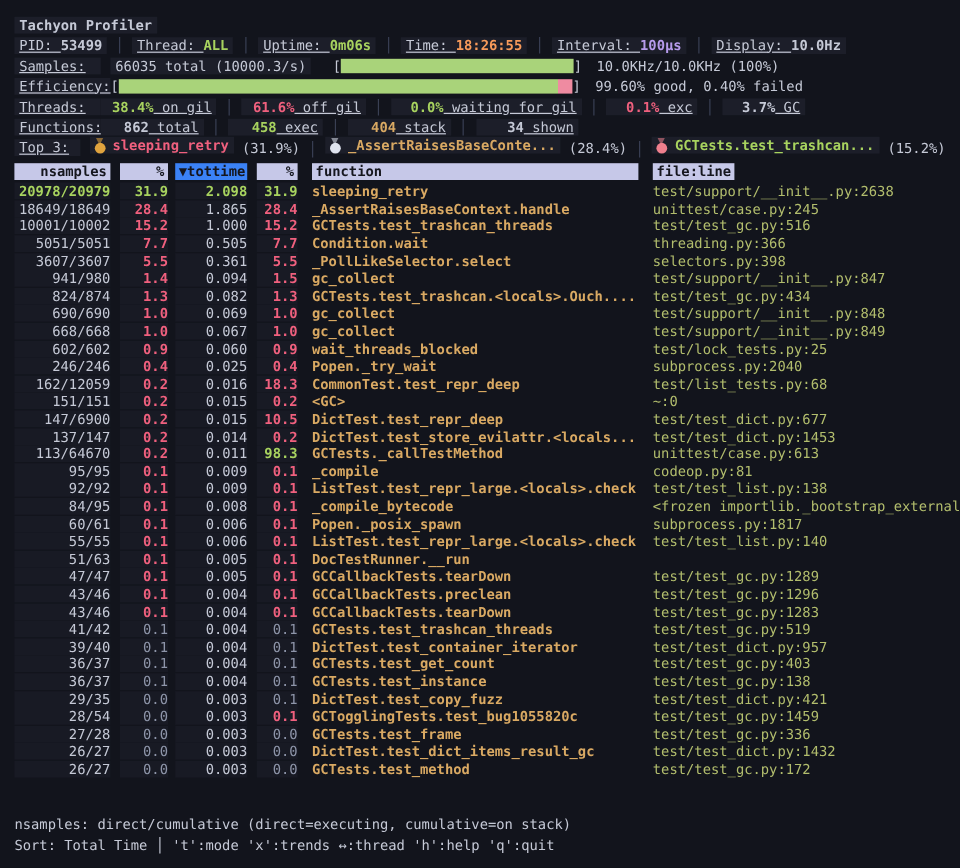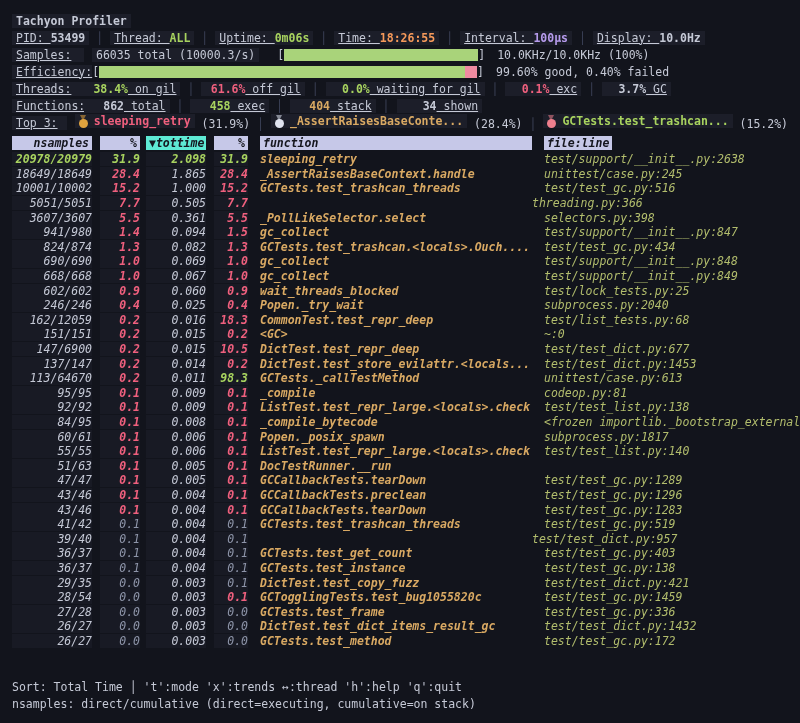--- a/index.html
+++ b/index.html
@@ -30,32 +30,32 @@
   .lblw{display:inline-flex;width:64px;}
   .medal{display:inline-block;width:9px;height:13px;position:relative;margin-right:6px;}
   .medal::before{content:"";position:absolute;top:0;left:1px;width:0;height:0;
     border-left:3.5px solid transparent;border-right:3.5px solid transparent;
     border-top:6px solid currentColor;opacity:.55;}
   .medal::after{content:"";position:absolute;bottom:0;left:0;width:9px;height:9px;border-radius:50%;background:currentColor;}
   .gold{color:#e0a33e;}
   .silver{color:#dfe3ee;}
   .bronze{color:#ef7f8d;}
   .pct{color:#c5c9d6;}
-  .table{margin-top:4px;font-style:italic;}
+  .table{margin-top:4px;}
   .trow{display:grid;grid-template-columns:80px 8px 40px 6px 60px 8px 34px 12px 272px 12px 1fr;
     height:14.6px;align-items:center;white-space:pre;}
   .thead{height:15px;margin-bottom:2px;}
   .c{overflow:visible;}
   .c1,.c2,.c3,.c4{text-align:right;}
   .c5{color:#d9a963;font-weight:700;overflow:hidden;}
   .c6{color:#b2bd6d;}
   .tbody .c1,.tbody .c2,.tbody .c3,.tbody .c4{background:#181a24;}
   .trow .pink,.trow .green{font-weight:700;}
   .th{background:#c6c8e8;color:#15161e;font-weight:700;padding:0 3px;}
-  .th.sorted{background:#5eead4;}
+  .th.sorted{background:#3b82f6;}
   .thfile{display:inline-block;}
   .footer{margin-top:30px;}
   .fline{height:17px;white-space:pre;color:#c5c9d6;display:flex;align-items:center;}
   .ml8{margin-left:8px;} .ml12{margin-left:12px;} .ml18{margin-left:18px;}
 </style>
 </head>
 <body>
 
 <div class="screen">
 
@@ -103,21 +103,21 @@
       <span class="c c2 th">%</span><span class="g"></span>
       <span class="c c3 th sorted">▼tottime</span><span class="g"></span>
       <span class="c c4 th">%</span><span class="g"></span>
       <span class="c c5 th" style="color:#15161e">function</span><span class="g"></span>
       <span class="c c6"><span class="th thfile">file:line</span></span>
     </div>
     <div class="tbody">
         <div class="trow"><span class="c c1 green">20978/20979</span><span class="g"></span><span class="c c2 green">31.9</span><span class="g"></span><span class="c c3 green">2.098</span><span class="g"></span><span class="c c4 green">31.9</span><span class="g"></span><span class="c c5">sleeping_retry</span><span class="g"></span><span class="c c6">test/support/__init__.py:2638</span></div>
         <div class="trow"><span class="c c1 fg">18649/18649</span><span class="g"></span><span class="c c2 pink">28.4</span><span class="g"></span><span class="c c3 fg">1.865</span><span class="g"></span><span class="c c4 pink">28.4</span><span class="g"></span><span class="c c5">_AssertRaisesBaseContext.handle</span><span class="g"></span><span class="c c6">unittest/case.py:245</span></div>
         <div class="trow"><span class="c c1 fg">10001/10002</span><span class="g"></span><span class="c c2 pink">15.2</span><span class="g"></span><span class="c c3 fg">1.000</span><span class="g"></span><span class="c c4 pink">15.2</span><span class="g"></span><span class="c c5">GCTests.test_trashcan_threads</span><span class="g"></span><span class="c c6">test/test_gc.py:516</span></div>
-        <div class="trow"><span class="c c1 fg">5051/5051</span><span class="g"></span><span class="c c2 pink">7.7</span><span class="g"></span><span class="c c3 fg">0.505</span><span class="g"></span><span class="c c4 pink">7.7</span><span class="g"></span><span class="g"></span><span class="c c6">threading.py:366</span></div>
+        <div class="trow"><span class="c c1 fg">5051/5051</span><span class="g"></span><span class="c c2 pink">7.7</span><span class="g"></span><span class="c c3 fg">0.505</span><span class="g"></span><span class="c c4 pink">7.7</span><span class="g"></span><span class="c c5">Condition.wait</span><span class="g"></span><span class="c c6">threading.py:366</span></div>
         <div class="trow"><span class="c c1 fg">3607/3607</span><span class="g"></span><span class="c c2 pink">5.5</span><span class="g"></span><span class="c c3 fg">0.361</span><span class="g"></span><span class="c c4 pink">5.5</span><span class="g"></span><span class="c c5">_PollLikeSelector.select</span><span class="g"></span><span class="c c6">selectors.py:398</span></div>
         <div class="trow"><span class="c c1 fg">941/980</span><span class="g"></span><span class="c c2 pink">1.4</span><span class="g"></span><span class="c c3 fg">0.094</span><span class="g"></span><span class="c c4 pink">1.5</span><span class="g"></span><span class="c c5">gc_collect</span><span class="g"></span><span class="c c6">test/support/__init__.py:847</span></div>
         <div class="trow"><span class="c c1 fg">824/874</span><span class="g"></span><span class="c c2 pink">1.3</span><span class="g"></span><span class="c c3 fg">0.082</span><span class="g"></span><span class="c c4 pink">1.3</span><span class="g"></span><span class="c c5">GCTests.test_trashcan.&lt;locals&gt;.Ouch....</span><span class="g"></span><span class="c c6">test/test_gc.py:434</span></div>
         <div class="trow"><span class="c c1 fg">690/690</span><span class="g"></span><span class="c c2 pink">1.0</span><span class="g"></span><span class="c c3 fg">0.069</span><span class="g"></span><span class="c c4 pink">1.0</span><span class="g"></span><span class="c c5">gc_collect</span><span class="g"></span><span class="c c6">test/support/__init__.py:848</span></div>
         <div class="trow"><span class="c c1 fg">668/668</span><span class="g"></span><span class="c c2 pink">1.0</span><span class="g"></span><span class="c c3 fg">0.067</span><span class="g"></span><span class="c c4 pink">1.0</span><span class="g"></span><span class="c c5">gc_collect</span><span class="g"></span><span class="c c6">test/support/__init__.py:849</span></div>
         <div class="trow"><span class="c c1 fg">602/602</span><span class="g"></span><span class="c c2 pink">0.9</span><span class="g"></span><span class="c c3 fg">0.060</span><span class="g"></span><span class="c c4 pink">0.9</span><span class="g"></span><span class="c c5">wait_threads_blocked</span><span class="g"></span><span class="c c6">test/lock_tests.py:25</span></div>
         <div class="trow"><span class="c c1 fg">246/246</span><span class="g"></span><span class="c c2 pink">0.4</span><span class="g"></span><span class="c c3 fg">0.025</span><span class="g"></span><span class="c c4 pink">0.4</span><span class="g"></span><span class="c c5">Popen._try_wait</span><span class="g"></span><span class="c c6">subprocess.py:2040</span></div>
         <div class="trow"><span class="c c1 fg">162/12059</span><span class="g"></span><span class="c c2 pink">0.2</span><span class="g"></span><span class="c c3 fg">0.016</span><span class="g"></span><span class="c c4 pink">18.3</span><span class="g"></span><span class="c c5">CommonTest.test_repr_deep</span><span class="g"></span><span class="c c6">test/list_tests.py:68</span></div>
         <div class="trow"><span class="c c1 fg">151/151</span><span class="g"></span><span class="c c2 pink">0.2</span><span class="g"></span><span class="c c3 fg">0.015</span><span class="g"></span><span class="c c4 pink">0.2</span><span class="g"></span><span class="c c5">&lt;GC&gt;</span><span class="g"></span><span class="c c6">~:0</span></div>
         <div class="trow"><span class="c c1 fg">147/6900</span><span class="g"></span><span class="c c2 pink">0.2</span><span class="g"></span><span class="c c3 fg">0.015</span><span class="g"></span><span class="c c4 pink">10.5</span><span class="g"></span><span class="c c5">DictTest.test_repr_deep</span><span class="g"></span><span class="c c6">test/test_dict.py:677</span></div>
@@ -126,29 +126,29 @@
         <div class="trow"><span class="c c1 fg">95/95</span><span class="g"></span><span class="c c2 pink">0.1</span><span class="g"></span><span class="c c3 fg">0.009</span><span class="g"></span><span class="c c4 pink">0.1</span><span class="g"></span><span class="c c5">_compile</span><span class="g"></span><span class="c c6">codeop.py:81</span></div>
         <div class="trow"><span class="c c1 fg">92/92</span><span class="g"></span><span class="c c2 pink">0.1</span><span class="g"></span><span class="c c3 fg">0.009</span><span class="g"></span><span class="c c4 pink">0.1</span><span class="g"></span><span class="c c5">ListTest.test_repr_large.&lt;locals&gt;.check</span><span class="g"></span><span class="c c6">test/test_list.py:138</span></div>
         <div class="trow"><span class="c c1 fg">84/95</span><span class="g"></span><span class="c c2 pink">0.1</span><span class="g"></span><span class="c c3 fg">0.008</span><span class="g"></span><span class="c c4 pink">0.1</span><span class="g"></span><span class="c c5">_compile_bytecode</span><span class="g"></span><span class="c c6">&lt;frozen importlib._bootstrap_external</span></div>
         <div class="trow"><span class="c c1 fg">60/61</span><span class="g"></span><span class="c c2 pink">0.1</span><span class="g"></span><span class="c c3 fg">0.006</span><span class="g"></span><span class="c c4 pink">0.1</span><span class="g"></span><span class="c c5">Popen._posix_spawn</span><span class="g"></span><span class="c c6">subprocess.py:1817</span></div>
         <div class="trow"><span class="c c1 fg">55/55</span><span class="g"></span><span class="c c2 pink">0.1</span><span class="g"></span><span class="c c3 fg">0.006</span><span class="g"></span><span class="c c4 pink">0.1</span><span class="g"></span><span class="c c5">ListTest.test_repr_large.&lt;locals&gt;.check</span><span class="g"></span><span class="c c6">test/test_list.py:140</span></div>
         <div class="trow"><span class="c c1 fg">51/63</span><span class="g"></span><span class="c c2 pink">0.1</span><span class="g"></span><span class="c c3 fg">0.005</span><span class="g"></span><span class="c c4 pink">0.1</span><span class="g"></span><span class="c c5">DocTestRunner.__run</span><span class="g"></span></div>
         <div class="trow"><span class="c c1 fg">47/47</span><span class="g"></span><span class="c c2 pink">0.1</span><span class="g"></span><span class="c c3 fg">0.005</span><span class="g"></span><span class="c c4 pink">0.1</span><span class="g"></span><span class="c c5">GCCallbackTests.tearDown</span><span class="g"></span><span class="c c6">test/test_gc.py:1289</span></div>
         <div class="trow"><span class="c c1 fg">43/46</span><span class="g"></span><span class="c c2 pink">0.1</span><span class="g"></span><span class="c c3 fg">0.004</span><span class="g"></span><span class="c c4 pink">0.1</span><span class="g"></span><span class="c c5">GCCallbackTests.preclean</span><span class="g"></span><span class="c c6">test/test_gc.py:1296</span></div>
         <div class="trow"><span class="c c1 fg">43/46</span><span class="g"></span><span class="c c2 pink">0.1</span><span class="g"></span><span class="c c3 fg">0.004</span><span class="g"></span><span class="c c4 pink">0.1</span><span class="g"></span><span class="c c5">GCCallbackTests.tearDown</span><span class="g"></span><span class="c c6">test/test_gc.py:1283</span></div>
         <div class="trow"><span class="c c1 fg">41/42</span><span class="g"></span><span class="c c2 dim">0.1</span><span class="g"></span><span class="c c3 fg">0.004</span><span class="g"></span><span class="c c4 dim">0.1</span><span class="g"></span><span class="c c5">GCTests.test_trashcan_threads</span><span class="g"></span><span class="c c6">test/test_gc.py:519</span></div>
-        <div class="trow"><span class="c c1 fg">39/40</span><span class="g"></span><span class="c c2 dim">0.1</span><span class="g"></span><span class="c c3 fg">0.004</span><span class="g"></span><span class="c c4 dim">0.1</span><span class="g"></span><span class="g"></span><span class="c c6">test/test_dict.py:957</span></div>
+        <div class="trow"><span class="c c1 fg">39/40</span><span class="g"></span><span class="c c2 dim">0.1</span><span class="g"></span><span class="c c3 fg">0.004</span><span class="g"></span><span class="c c4 dim">0.1</span><span class="g"></span><span class="c c5">DictTest.test_container_iterator</span><span class="g"></span><span class="c c6">test/test_dict.py:957</span></div>
         <div class="trow"><span class="c c1 fg">36/37</span><span class="g"></span><span class="c c2 dim">0.1</span><span class="g"></span><span class="c c3 fg">0.004</span><span class="g"></span><span class="c c4 dim">0.1</span><span class="g"></span><span class="c c5">GCTests.test_get_count</span><span class="g"></span><span class="c c6">test/test_gc.py:403</span></div>
         <div class="trow"><span class="c c1 fg">36/37</span><span class="g"></span><span class="c c2 dim">0.1</span><span class="g"></span><span class="c c3 fg">0.004</span><span class="g"></span><span class="c c4 dim">0.1</span><span class="g"></span><span class="c c5">GCTests.test_instance</span><span class="g"></span><span class="c c6">test/test_gc.py:138</span></div>
         <div class="trow"><span class="c c1 fg">29/35</span><span class="g"></span><span class="c c2 dim">0.0</span><span class="g"></span><span class="c c3 fg">0.003</span><span class="g"></span><span class="c c4 dim">0.1</span><span class="g"></span><span class="c c5">DictTest.test_copy_fuzz</span><span class="g"></span><span class="c c6">test/test_dict.py:421</span></div>
         <div class="trow"><span class="c c1 fg">28/54</span><span class="g"></span><span class="c c2 dim">0.0</span><span class="g"></span><span class="c c3 fg">0.003</span><span class="g"></span><span class="c c4 pink">0.1</span><span class="g"></span><span class="c c5">GCTogglingTests.test_bug1055820c</span><span class="g"></span><span class="c c6">test/test_gc.py:1459</span></div>
         <div class="trow"><span class="c c1 fg">27/28</span><span class="g"></span><span class="c c2 dim">0.0</span><span class="g"></span><span class="c c3 fg">0.003</span><span class="g"></span><span class="c c4 dim">0.0</span><span class="g"></span><span class="c c5">GCTests.test_frame</span><span class="g"></span><span class="c c6">test/test_gc.py:336</span></div>
         <div class="trow"><span class="c c1 fg">26/27</span><span class="g"></span><span class="c c2 dim">0.0</span><span class="g"></span><span class="c c3 fg">0.003</span><span class="g"></span><span class="c c4 dim">0.0</span><span class="g"></span><span class="c c5">DictTest.test_dict_items_result_gc</span><span class="g"></span><span class="c c6">test/test_dict.py:1432</span></div>
         <div class="trow"><span class="c c1 fg">26/27</span><span class="g"></span><span class="c c2 dim">0.0</span><span class="g"></span><span class="c c3 fg">0.003</span><span class="g"></span><span class="c c4 dim">0.0</span><span class="g"></span><span class="c c5">GCTests.test_method</span><span class="g"></span><span class="c c6">test/test_gc.py:172</span></div>
       </div>
   </div>
 
   <div class="footer">
+    <div class="fline">nsamples: direct/cumulative (direct=executing, cumulative=on stack)</div>
     <div class="fline">Sort: Total Time │ 't':mode 'x':trends ↔:thread 'h':help 'q':quit</div>
-    <div class="fline">nsamples: direct/cumulative (direct=executing, cumulative=on stack)</div>
   </div>
 
 </div>
 
 </body></html>

